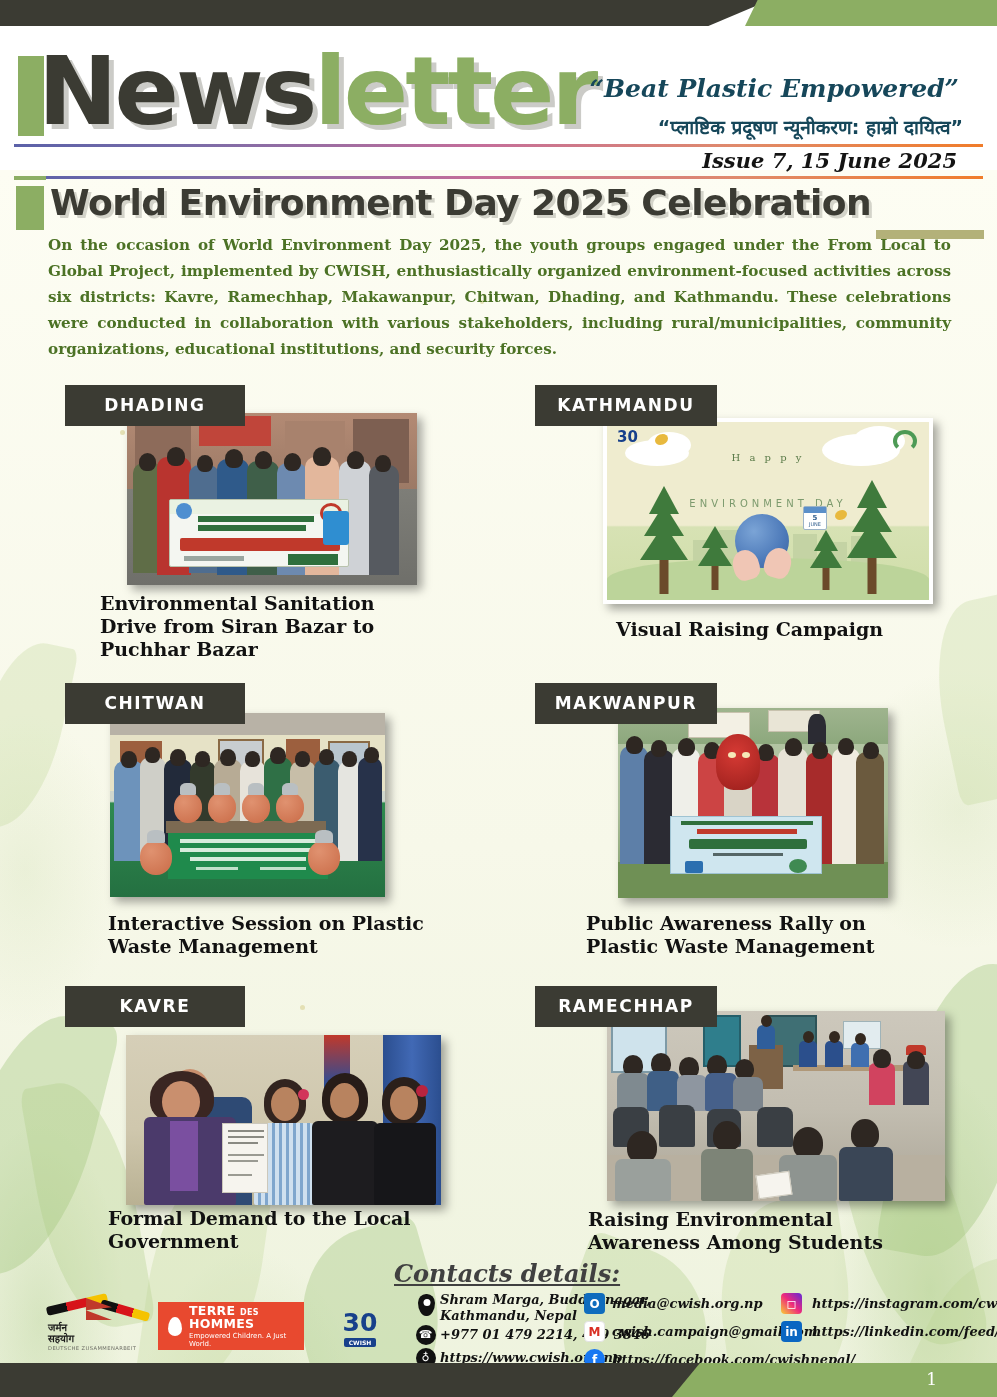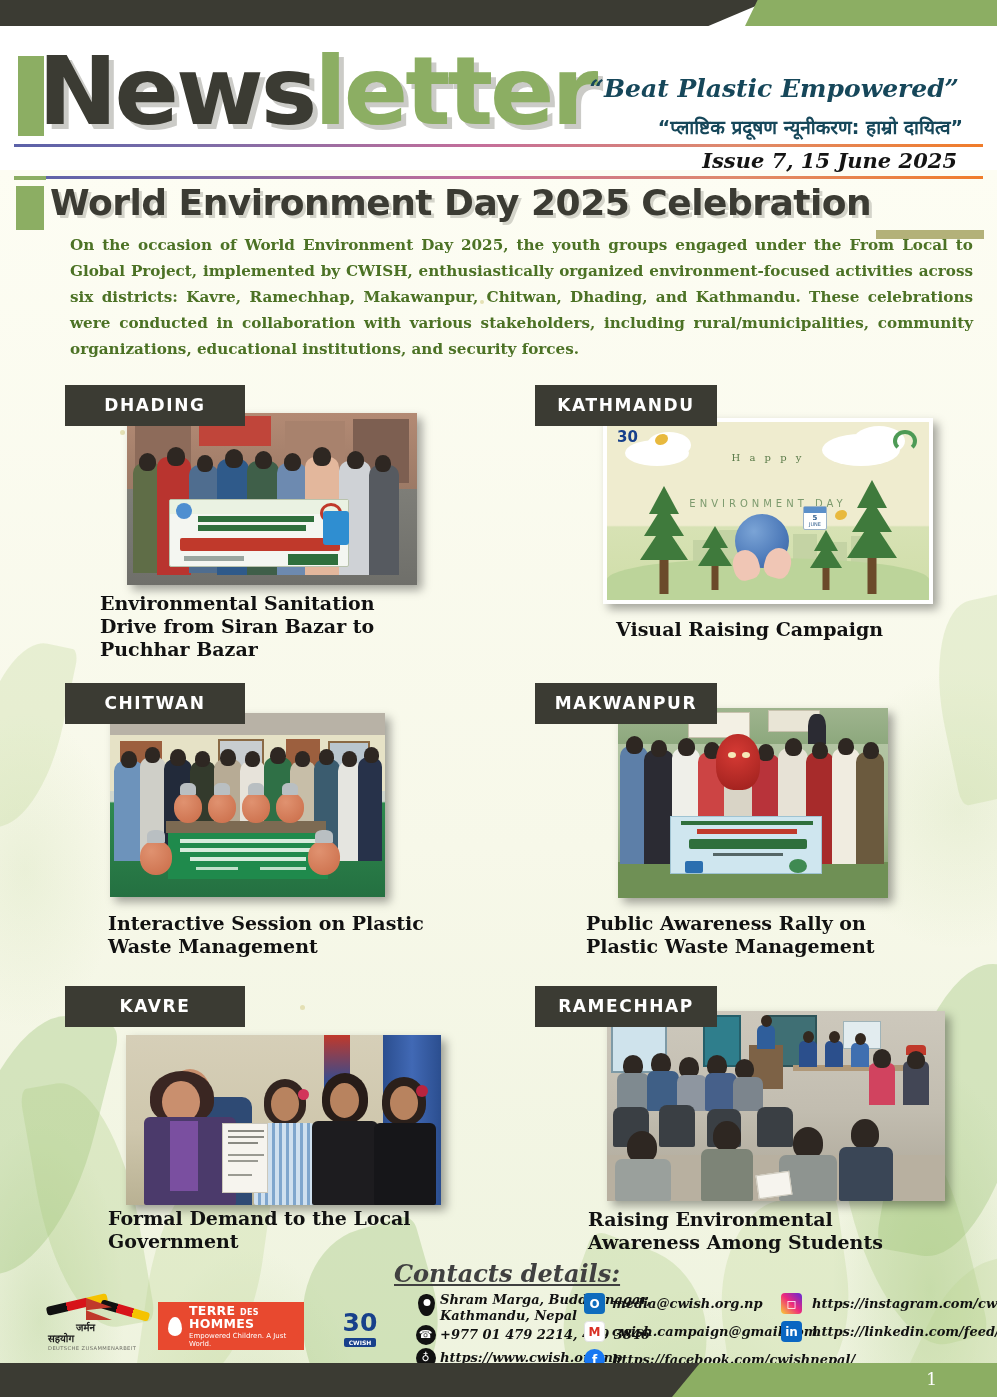--- a/index.html
+++ b/index.html
@@ -134,21 +134,20 @@
 
   
   .intro {
     position:absolute; left:48px; top:232px; width:903px;
     font-family:"DejaVu Serif", serif;
     font-weight:700;
     font-size:15.2px;
     line-height:26px;
     color:#4c7225;
     text-align: justify;
-    margin-left: 22px;
   }
 
   
   .card { position:absolute; }
   .badge {
     position:absolute;
     background:#3b3b33;
     color:#ffffff;
     font-family:"DejaVu Sans", sans-serif;
     font-weight:700;
@@ -734,21 +733,21 @@
 
   <div class="ci-icon" style="left:781px;top:1321px;">
       <div class="sq-icon ic-in">in</div>
     </div>
   <div class="contact-item" style="left:812px;top:1324px;">https://linkedin.com/feed/</div>
 
   <div class="logo logo-german" style="left:38px;top:1298px;">
     <div class="flagwave" style="left:8px;top:2px;width:62px;background:linear-gradient(90deg,#111 0 33%,#d7141a 33% 66%,#f5c300 66% 100%);transform:rotate(-13deg);"></div>
     <div class="flagwave" style="left:62px;top:8px;width:50px;background:linear-gradient(90deg,#111 0 33%,#d7141a 33% 66%,#f5c300 66% 100%);transform:rotate(16deg);"></div>
     <div style="position:absolute;left:48px;top:0px;width:26px;height:22px;background:#c0392b;clip-path:polygon(0 0,100% 42%,0 56%,100% 100%,0 100%);"></div>
-    <div style="position:absolute;left:10px;top:24px;font-size:10px;font-weight:700;color:#1b1b1b;line-height:11px;margin-left:28px;">जर्मन</div>
+    <div style="position:absolute;left:10px;top:24px;font-size:10px;font-weight:700;color:#1b1b1b;line-height:11px;">जर्मन</div>
     <div style="position:absolute;left:10px;top:35px;font-size:10px;font-weight:700;color:#1b1b1b;line-height:11px;">सहयोग</div>
     <div style="position:absolute;left:10px;top:47px;font-size:5.2px;letter-spacing:.4px;color:#6b6b63;">DEUTSCHE ZUSAMMENARBEIT</div>
   </div>
 
   <div class="logo tdh-logo" style="left:158px;top:1302px;">
     <div class="tdh-drop-wrap">
         <div class="tdh-drop"></div>
       </div>
     <div class="tdh-text">
       <div class="tdh-main"><span>TERRE</span> <span style="font-size:8px;">DES</span> <span>HOMMES</span></div>

